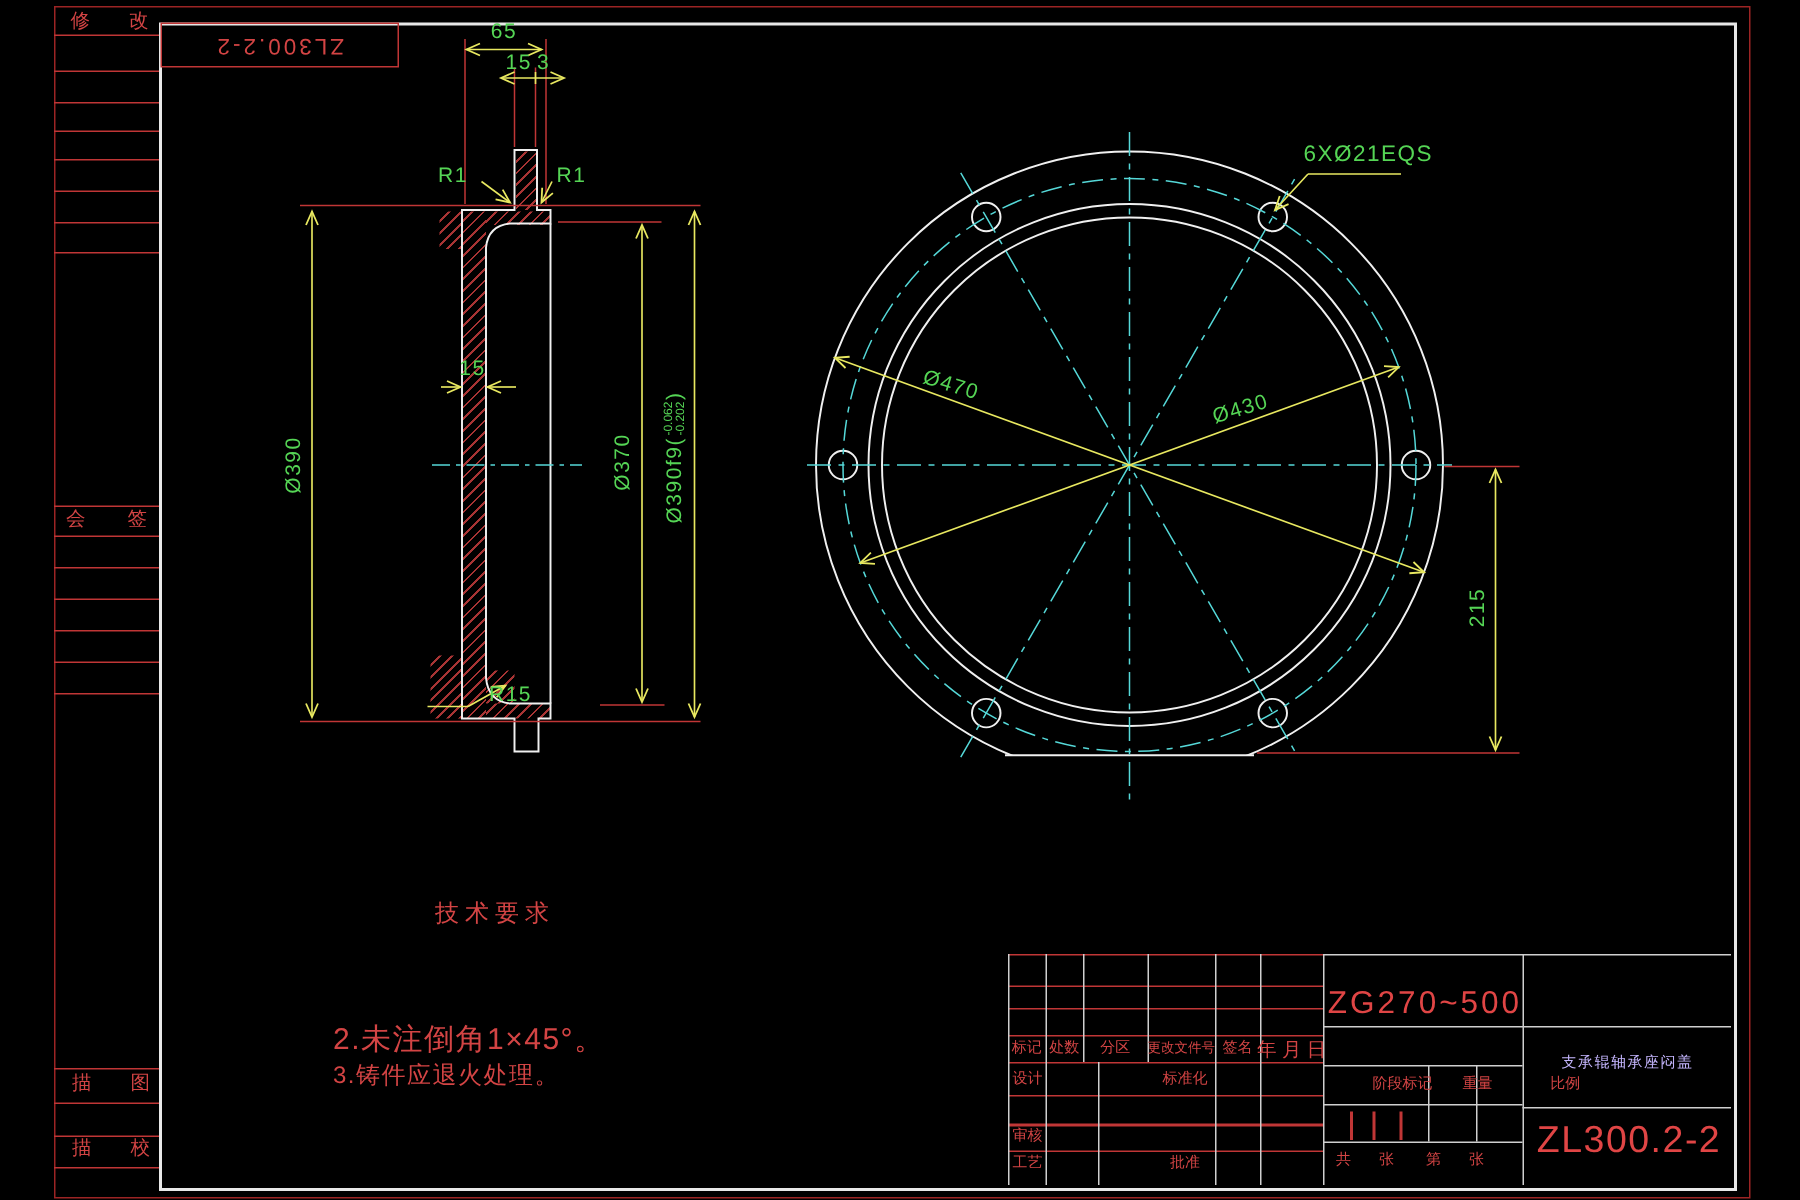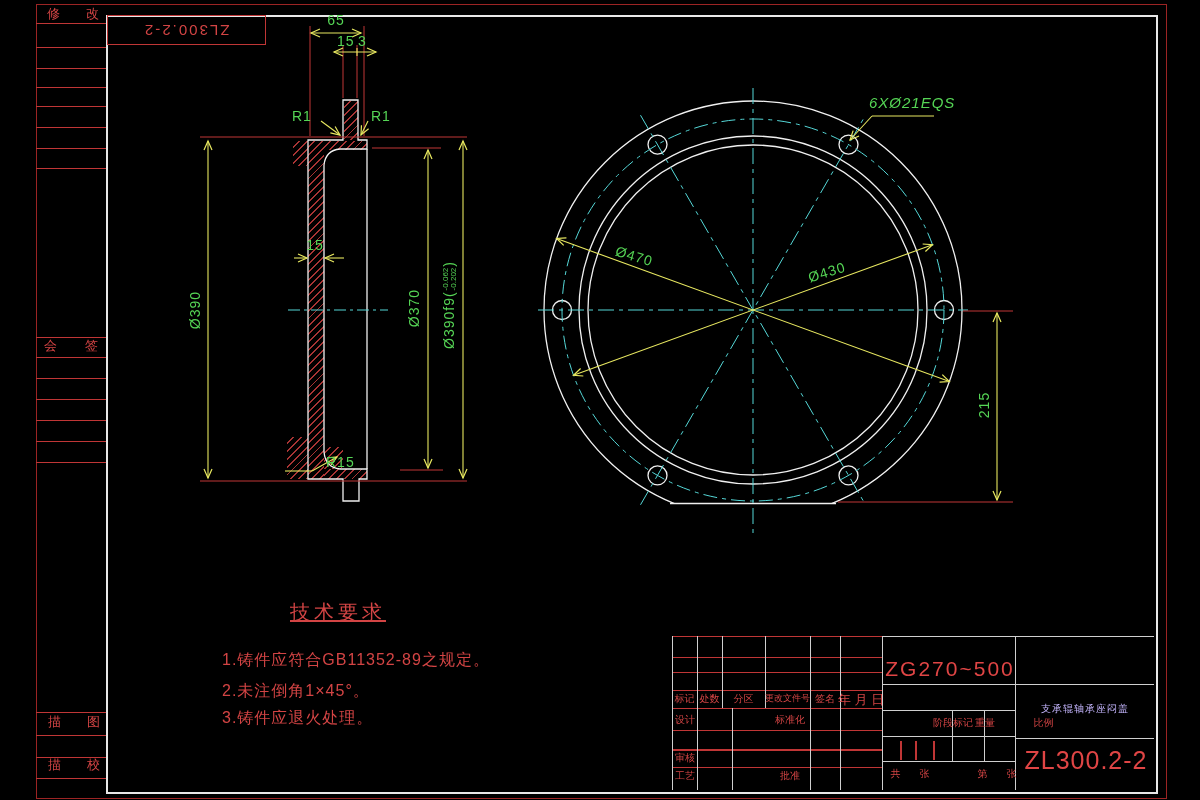--- a/index.html
+++ b/index.html
@@ -153,28 +153,27 @@
   <div class="t g rot90" style="left:385px;top:296px;width:130px;height:18px;">
     <span>Ø390f9(</span>
       <span class="stack">
         <span>-0.062</span>
         <span>-0.202</span>
       </span>
       <span>)</span>
   </div>
   <div class="t g" style="left:281px;top:455px;margin-left:45px;">R15</div>
 
-  <div class="t g" style="left:869px;top:95px;font-size:15px;font-style:italic;">6XØ21EQS</div>
+  <div class="t g" style="left:869px;top:95px;font-size:15px;">6XØ21EQS</div>
   <div class="t g c" style="left:604px;top:249px;width:60px;transform:rotate(17deg);">Ø470</div>
   <div class="t g c" style="left:797px;top:265px;width:60px;transform:rotate(-17deg);">Ø430</div>
   <div class="t g rot90" style="left:965px;top:397px;width:40px;height:16px;">215</div>
 
-  <div class="t r" style="left:290px;top:601px;font-size:20px;letter-spacing:4px;text-decoration:underline;">技术要求</div>
-  <div class="t r" style="left:222px;top:651px;font-size:16px;letter-spacing:1px;">1.铸件应符合GB11352-89之规定。</div>
-  <div class="t r" style="left:222px;top:682px;font-size:16px;letter-spacing:1px;">2.未注倒角1×45°。</div>
+  <div class="t r" style="left:290px;top:601px;font-size:16px;letter-spacing:4px;">技术要求</div>
+  <div class="t r" style="left:222px;top:682px;font-size:20px;letter-spacing:1px;">2.未注倒角1×45°。</div>
   <div class="t r" style="left:222px;top:709px;font-size:16px;letter-spacing:1px;">3.铸件应退火处理。</div>
 
   <div class="ln" style="left:672px;top:636px;width:210px;height:1px;background:#c03636;"></div>
   <div class="ln" style="left:672px;top:657px;width:210px;height:1px;background:#c03636;"></div>
   <div class="ln" style="left:672px;top:672px;width:210px;height:1px;background:#c03636;"></div>
   <div class="ln" style="left:672px;top:690px;width:210px;height:1px;background:#c03636;"></div>
   <div class="ln" style="left:672px;top:708px;width:210px;height:1px;background:#c03636;"></div>
   <div class="ln" style="left:672px;top:730px;width:210px;height:1px;background:#c03636;"></div>
   <div class="ln" style="left:672px;top:749px;width:210px;height:2px;background:#c03636;"></div>
   <div class="ln" style="left:672px;top:767px;width:210px;height:1px;background:#c03636;"></div>
@@ -206,22 +205,22 @@
   <div class="t tb c" style="left:697px;top:693px;width:25px;">处数</div>
   <div class="t tb c" style="left:722px;top:693px;width:43px;">分区</div>
   <div class="t tb c" style="left:765px;top:694px;width:45px;font-size:9px;">更改文件号</div>
   <div class="t tb c" style="left:810px;top:693px;width:30px;">签名</div>
   <div class="t tb c" style="left:838px;top:693px;width:44px;font-size:13px;">年 月 日</div>
   <div class="t tb" style="left:675px;top:714px;">设计</div>
   <div class="t tb c" style="left:768px;top:714px;width:44px;">标准化</div>
   <div class="t tb" style="left:675px;top:752px;">审核</div>
   <div class="t tb" style="left:675px;top:770px;">工艺</div>
   <div class="t tb c" style="left:768px;top:770px;width:44px;">批准</div>
-  <div class="t tb c" style="left:898px;top:717px;width:70px;padding-left:20px;">阶段标记</div>
+  <div class="t tb c" style="left:880px;top:717px;width:70px;padding-left:20px;">阶段标记</div>
   <div class="t tb c" style="left:952px;top:717px;width:32px;padding-left:17px;">重量</div>
   <div class="t tb c" style="left:984px;top:717px;width:31px;margin-left:44px;">比例</div>
   <div class="t tb c" style="left:888px;top:768px;width:52px;letter-spacing:8px;">共  张</div>
-  <div class="t tb c" style="left:973px;top:768px;width:56px;letter-spacing:8px;">第  张</div>
+  <div class="t tb c" style="left:946px;top:768px;width:56px;letter-spacing:8px;">第  张</div>
   <div class="t r c" style="left:885px;top:657px;width:130px;font-size:21px;letter-spacing:2px;color:#e04545;">ZG270~500</div>
   <div class="t r c" style="left:1016px;top:703px;width:138px;font-size:10px;letter-spacing:1px;color:#c4b5fd;">支承辊轴承座闷盖</div>
   <div class="t r c" style="left:1016px;top:747px;width:140px;font-size:25px;letter-spacing:1px;color:#e04545;">ZL300.2-2</div>
 
 </div>
 
 </body></html>

